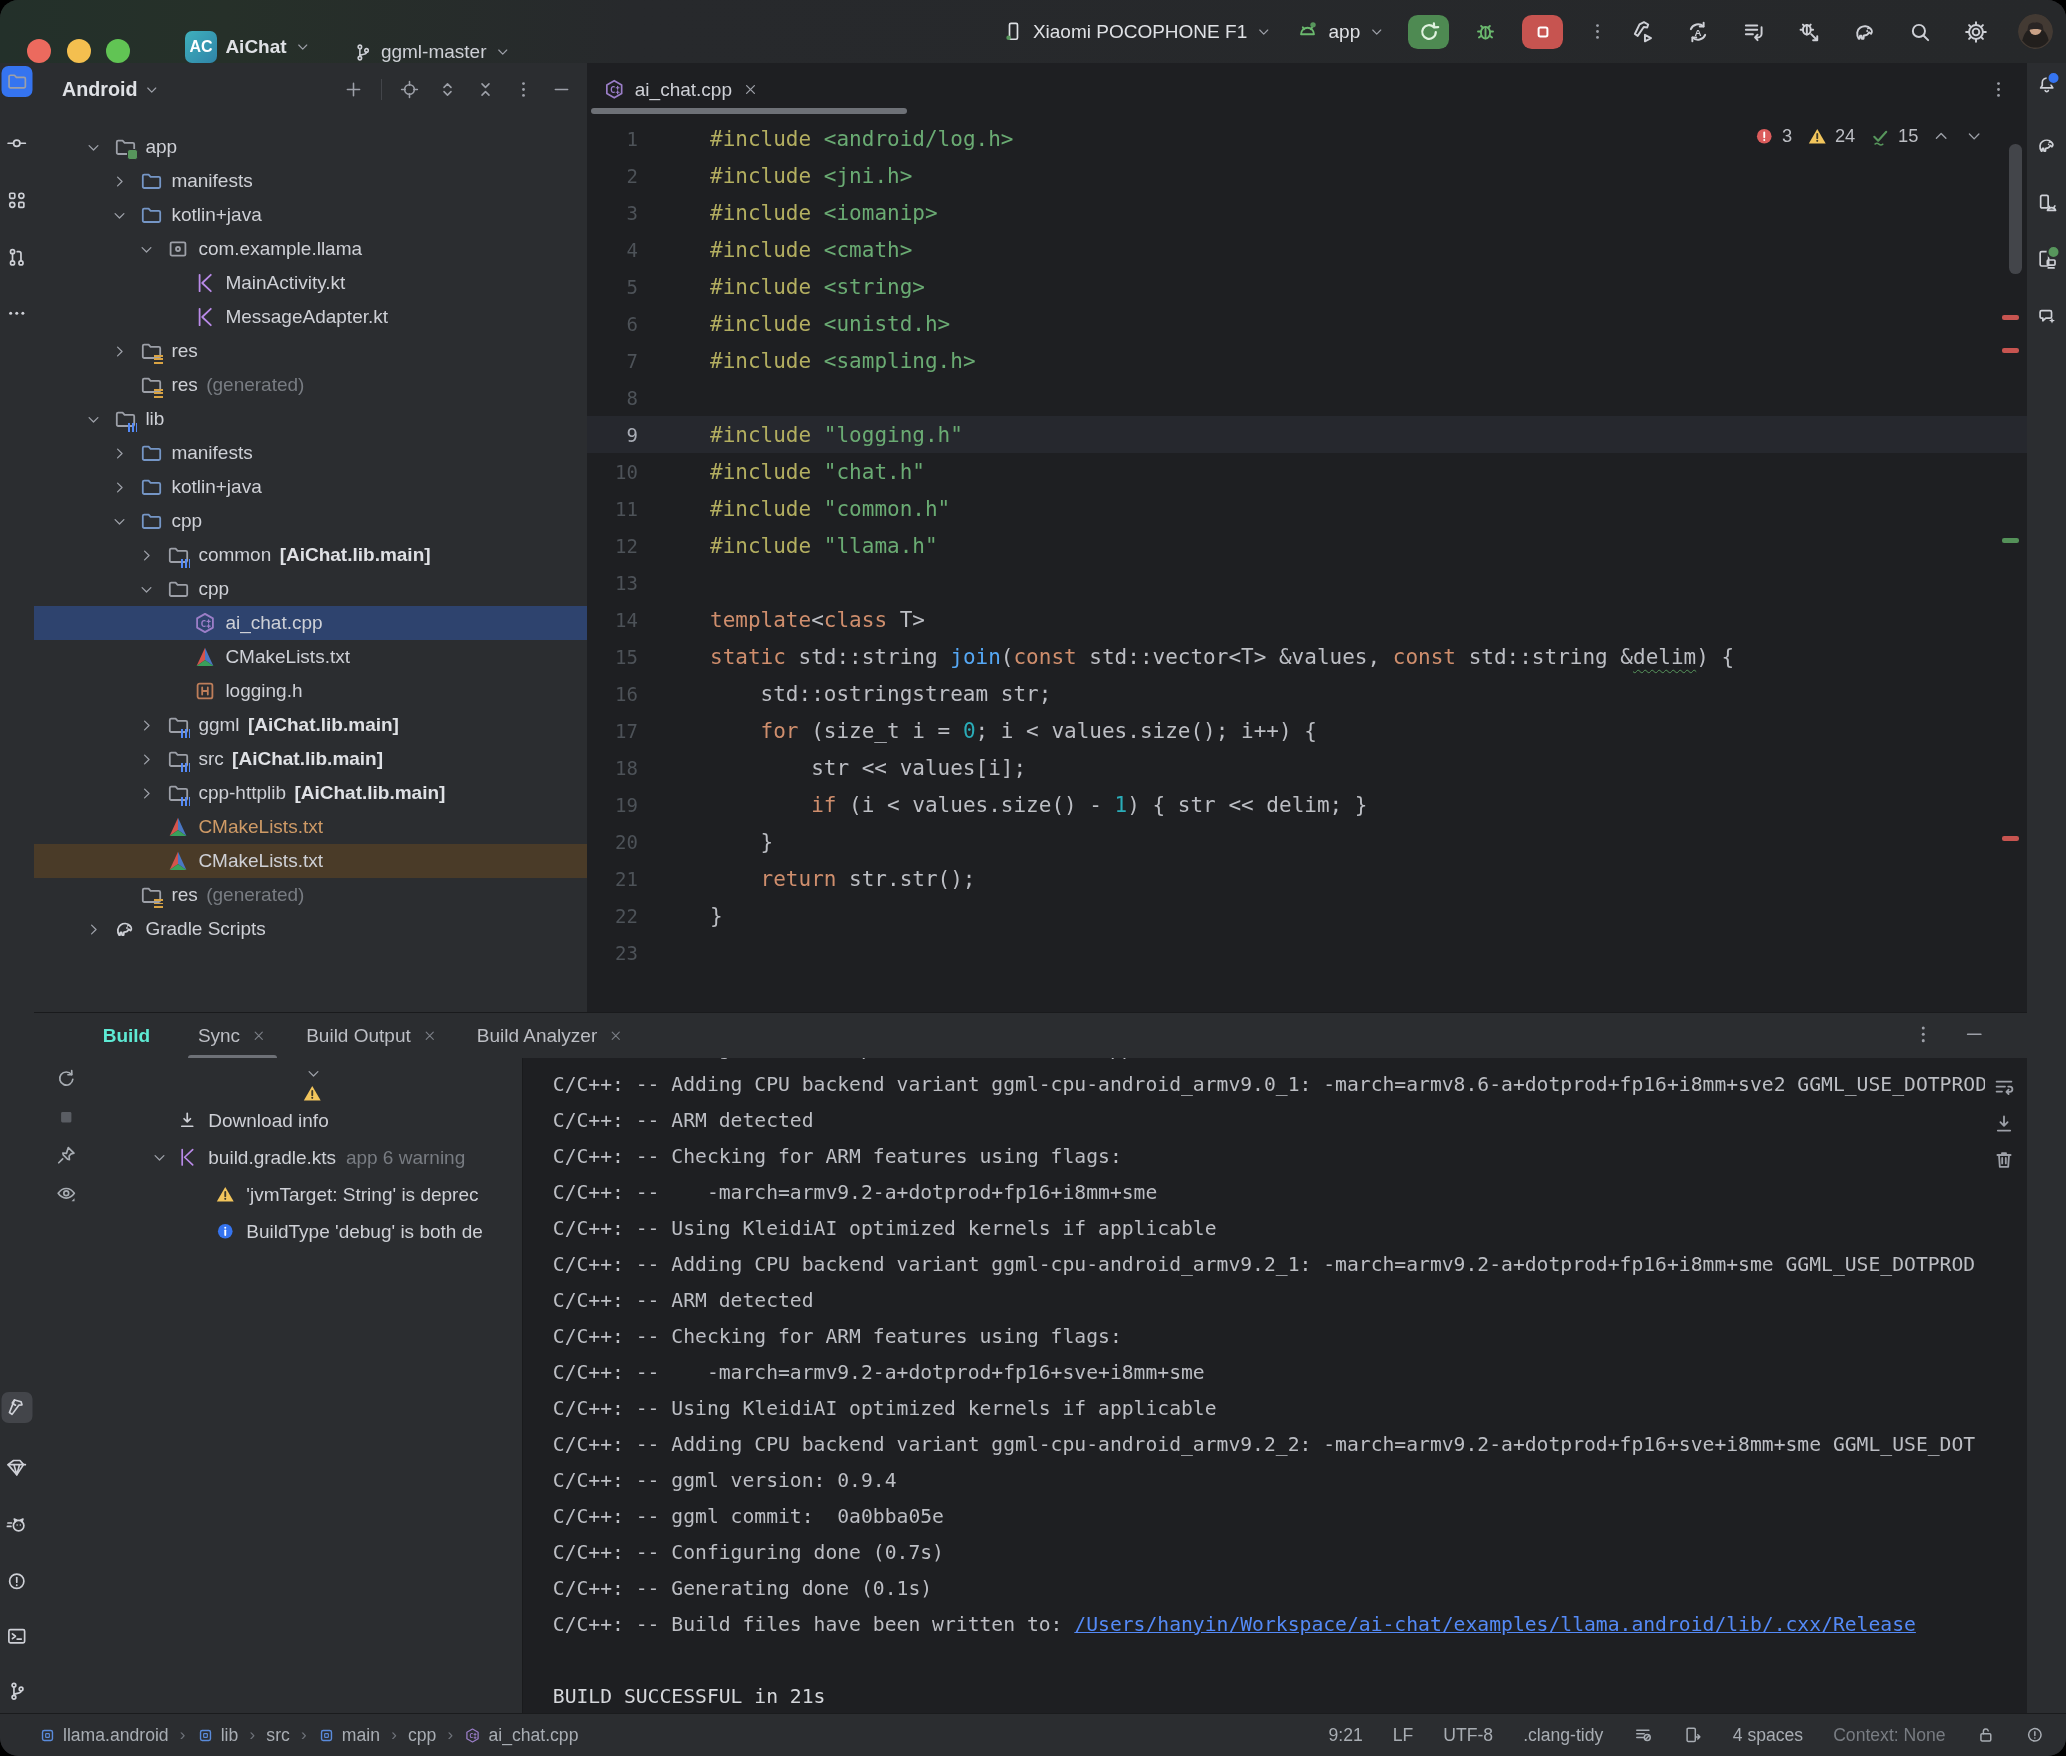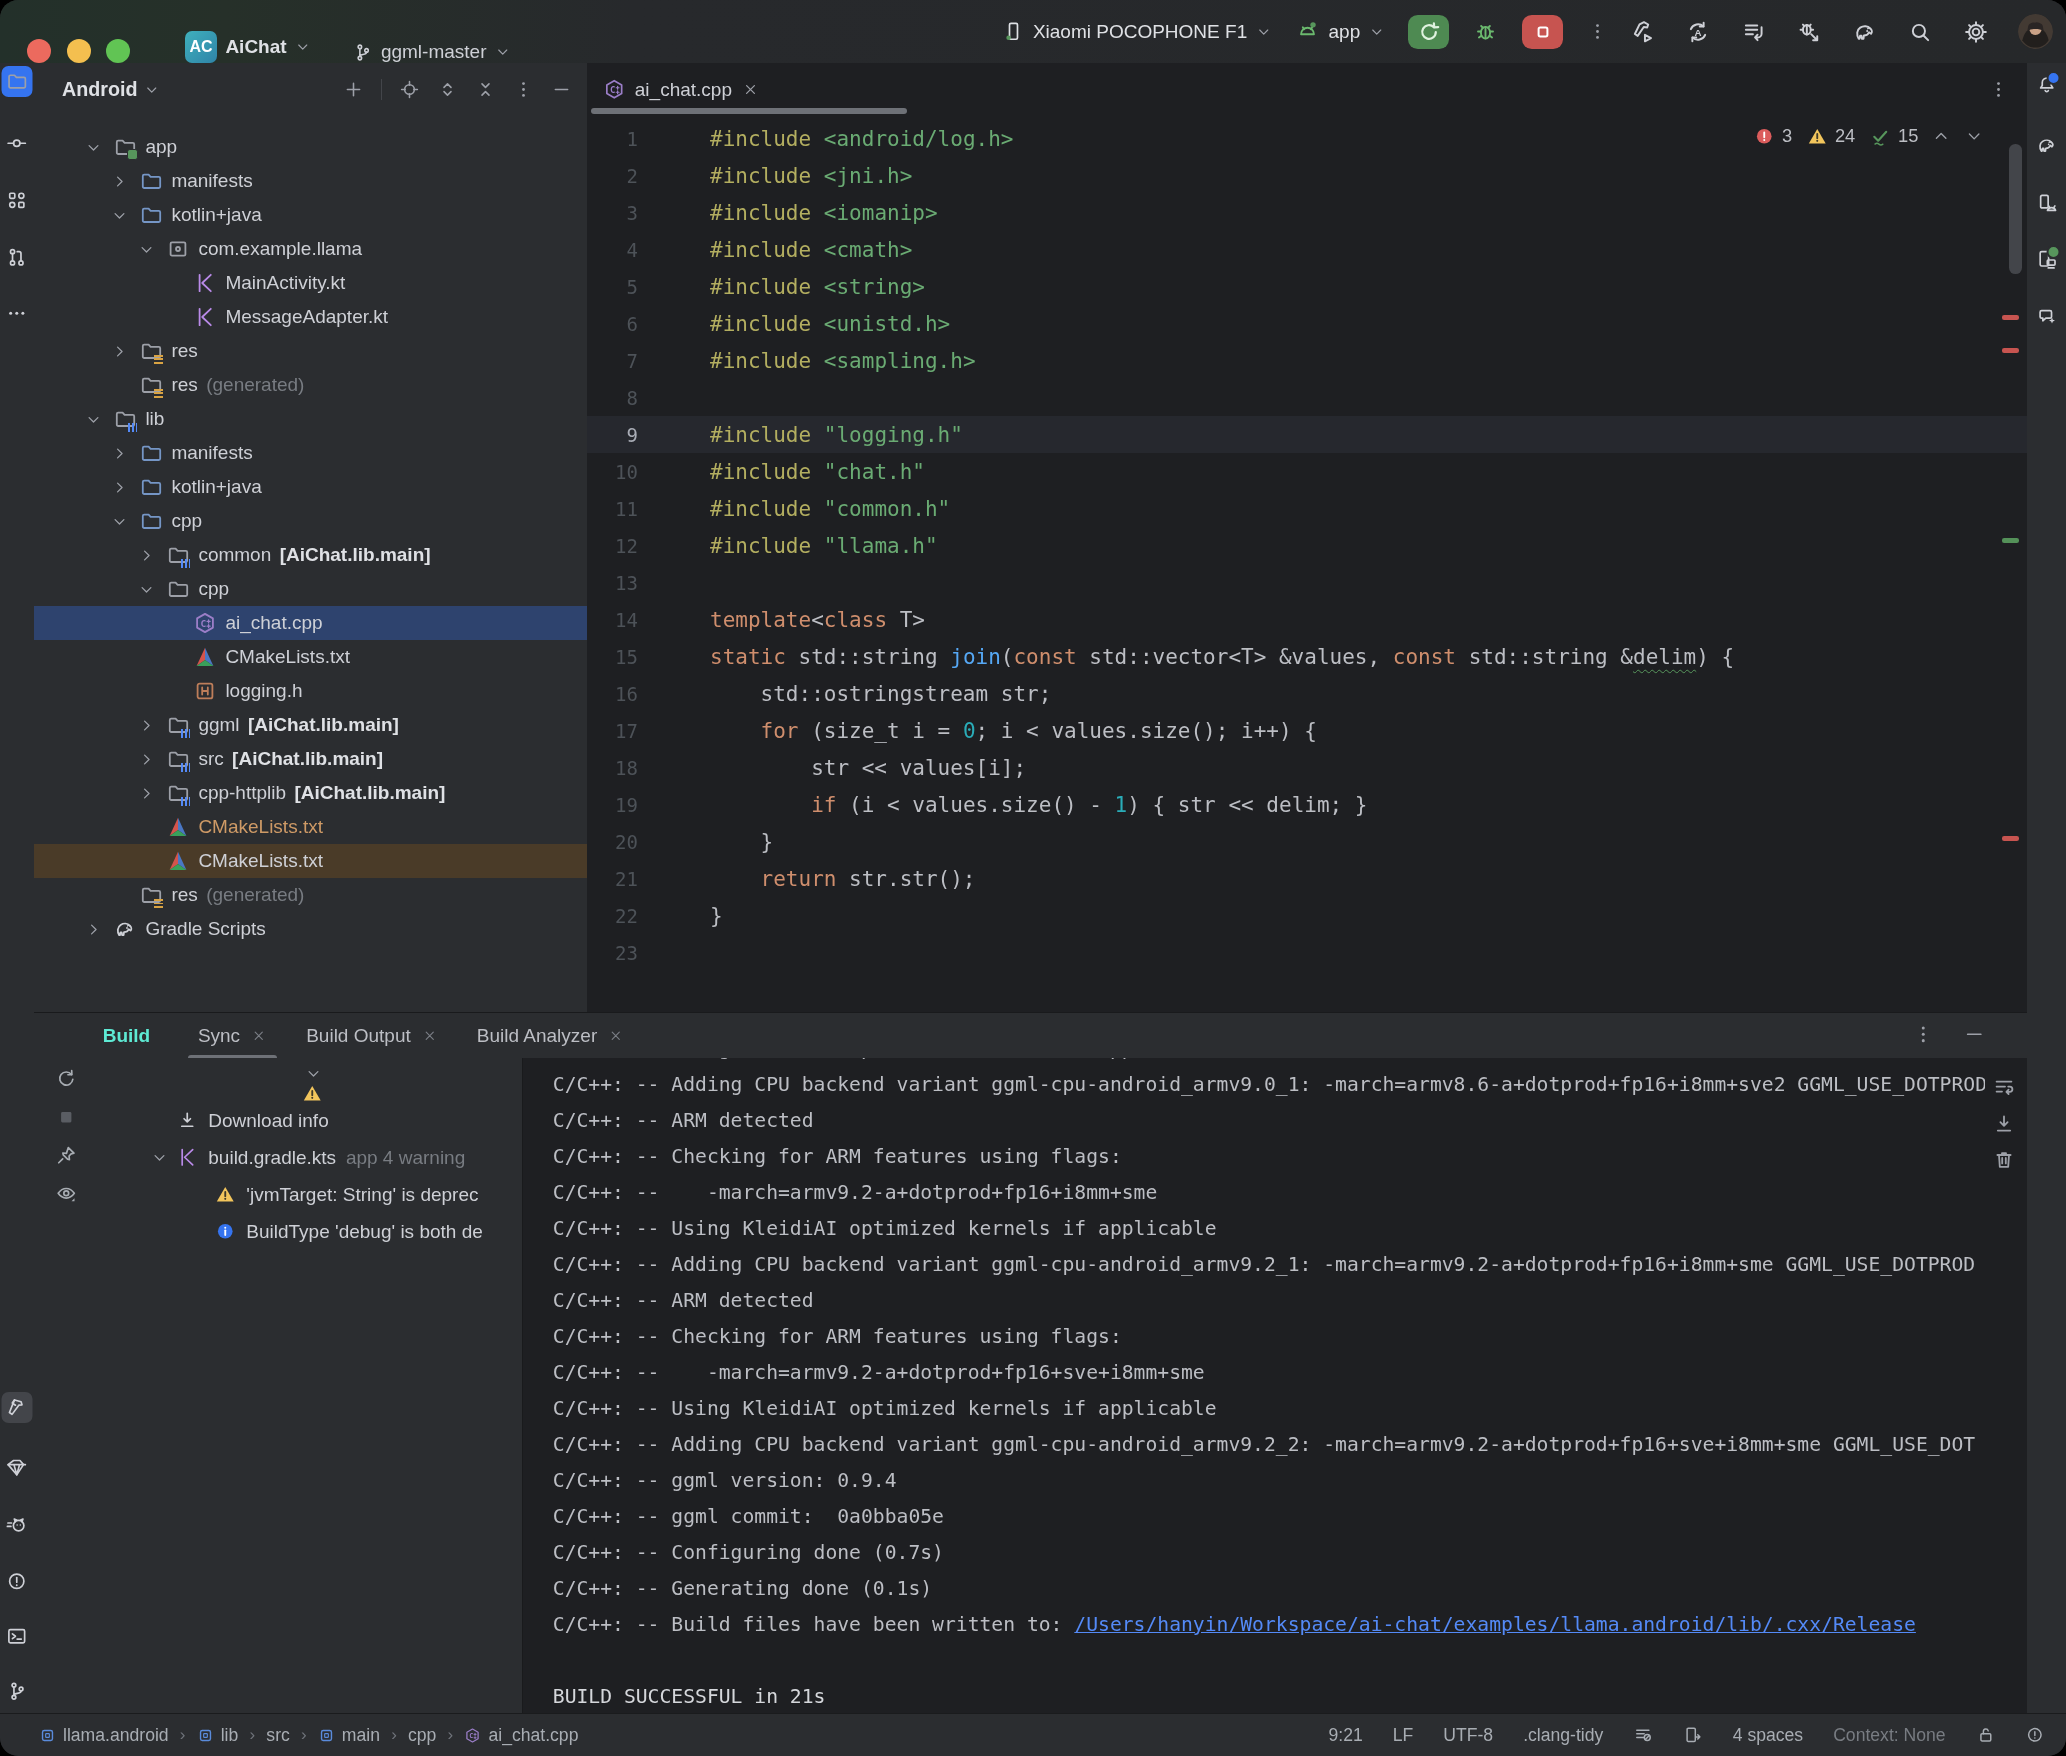--- a/index.html
+++ b/index.html
@@ -970,21 +970,21 @@
                   <path d="M5.8 9.3 12 15.6l6.2-6.3"></path>
                 </svg>
               </span>
             </span>
             <span class="ic tic">
               <svg viewBox="0 0 24 24" fill="none" stroke="currentColor" stroke-width="1.8" stroke-linecap="round" stroke-linejoin="round">
                 <path d="M6.6 3.8v16.4M17.8 3.8l-8.6 8.2 8.6 8.2" stroke="#B98AE8"></path>
               </svg>
             </span>
             <span class="">build.gradle.kts</span>
-            <span class="dim">app 4 warning</span>
+            <span class="dim">app 6 warning</span>
           </div>
           <div class="btrow" style="padding-left: 90px;">
             <span class="tchev"></span>
             <span class="ic tic">
               <svg viewBox="0 0 24 24" fill="none" stroke="currentColor" stroke-width="1.8" stroke-linecap="round" stroke-linejoin="round">
                 <path d="M12 4.2 21 19.6H3z" fill="#F2C55C" stroke="none"></path>
                 <path d="M12 9.6v4.4" stroke="#403A28" stroke-width="2"></path>
                 <circle cx="12" cy="16.9" r="1.1" fill="#403A28" stroke="none"></circle>
               </svg>
             </span>

